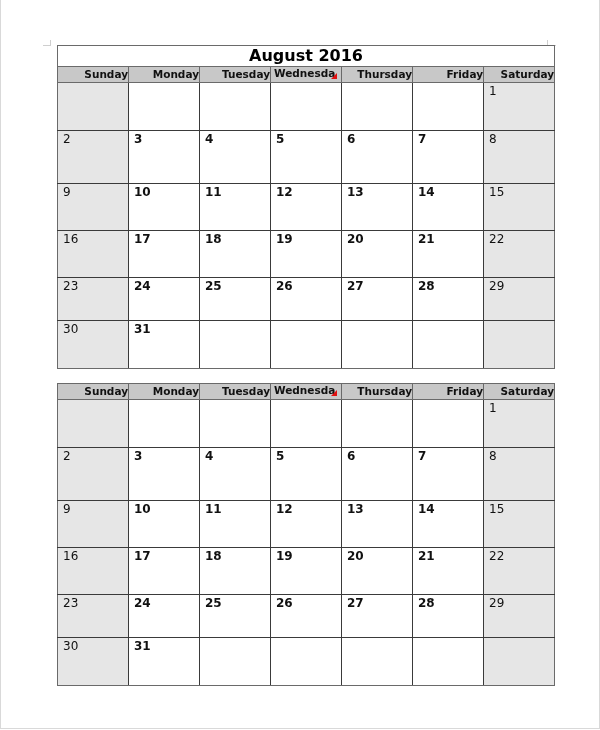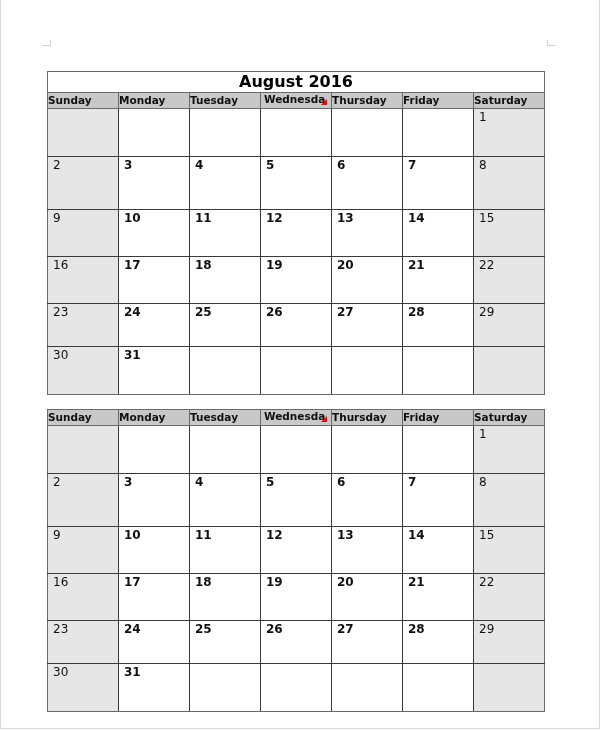--- a/index.html
+++ b/index.html
@@ -4,29 +4,29 @@
 <style>
   html, body { margin: 0; padding: 0; }
   body {
     width: 600px; height: 730px; background: #ffffff; position: relative; overflow: hidden;
     font-family: "DejaVu Sans", sans-serif;
   }
   .frame {
     position: absolute; left: 0; top: 0; width: 598px; height: 728px;
     border: 1px solid #d9d9d9; border-top: none;
   }
-  .cal { position: absolute; left: 47px; width: 497px; border-collapse: collapse; table-layout: fixed; margin-top: 26px; }
+  .cal { position: absolute; left: 57px; width: 497px; border-collapse: collapse; table-layout: fixed; }
   .cal td, .cal th { border: 1px solid #3a3a3a; padding: 0; }
   .title-row td {
     height: 20px; text-align: center; font-weight: bold; font-size: 16px; color: #000;
     border-color: #6a6a6a; line-height: 20px; padding-top: 0;
   }
   .hdr th {
     background: #c8c8c8; font-size: 10.5px; font-weight: bold; color: #111;
-    height: 15px; line-height: 15px; text-align: left; border-color: #6a6a6a;
+    height: 15px; line-height: 15px; text-align: right; border-color: #6a6a6a;
     overflow: hidden; white-space: nowrap; position: relative;
   }
   .hdr th.wed { text-align: left; padding-left: 3px; line-height: 13px; vertical-align: top; }
   .hdr th .flag {
     position: absolute; right: 4px; top: 6px; width: 0; height: 0;
     border-left: 6px solid transparent; border-bottom: 6px solid #e01010;
   }
   .cal td.day {
     vertical-align: top; font-size: 12px; padding: 1px 0 0 5px; color: #111;
   }

